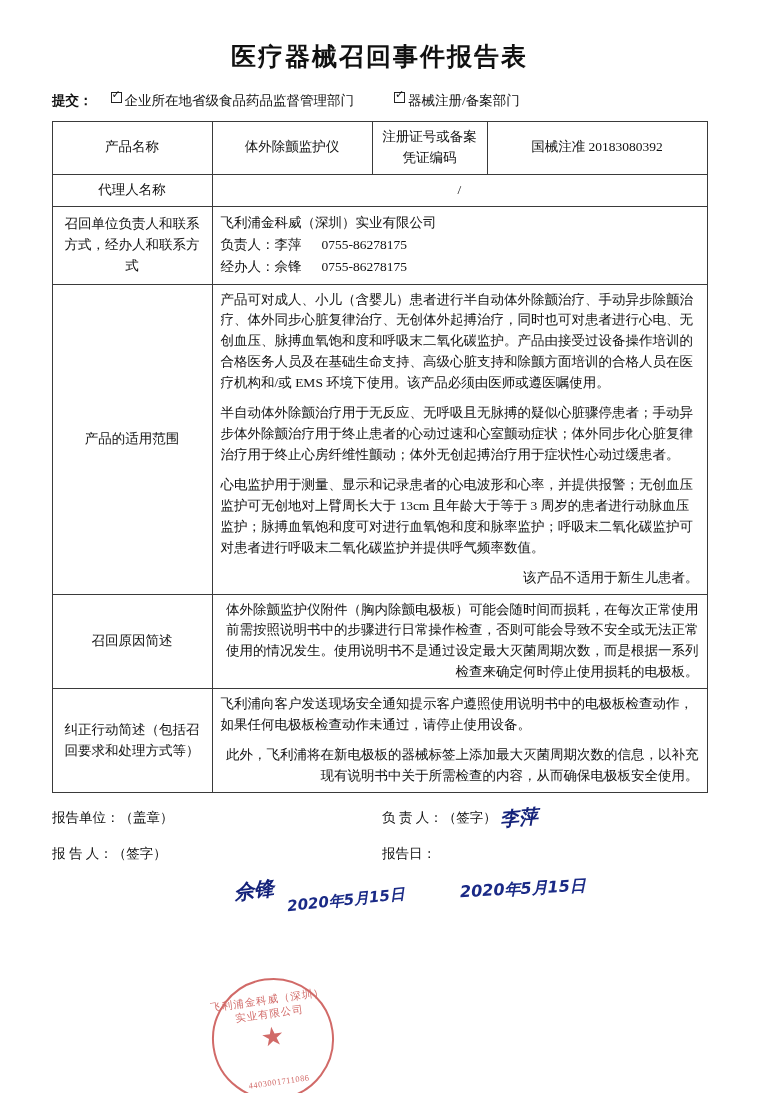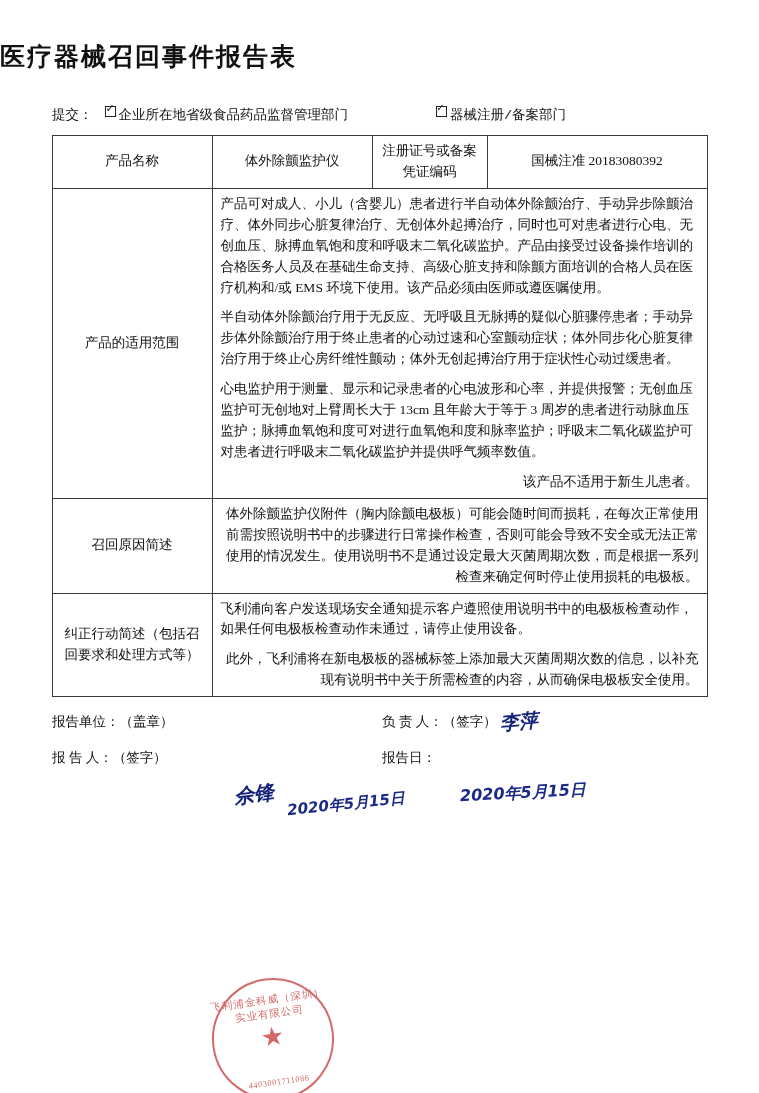--- a/index.html
+++ b/index.html
@@ -16,37 +16,38 @@
     overflow: hidden;
   }
   .page {
     position: relative;
     width: 759px;
     height: 1093px;
     box-sizing: border-box;
     padding: 0;
   }
   .doc-title {
-    text-align: left;
+    text-align: center;
     font-size: 25px;
     font-weight: bold;
     letter-spacing: 2px;
     margin-top: 40px;
-    margin-bottom: 32px;
+    margin-bottom: 18px;
     font-family: "Liberation Serif", "DejaVu Serif", serif;
   }
   .submit-line {
     display: flex;
     align-items: center;
     font-size: 13.5px;
     margin: 0 0 10px 52px;
     height: 20px;
   }
   .submit-label {
-    margin-right: 12px;
+    margin-right: 18px;
+    font-weight: bold;
   }
   .cb {
     display: inline-block;
     width: 11px;
     height: 11px;
     border: 1px solid #222;
     position: relative;
     margin-right: 3px;
     vertical-align: -1px;
     box-sizing: border-box;
@@ -57,22 +58,21 @@
     left: 0px;
     top: -4px;
     font-size: 11px;
     line-height: 11px;
   }
   .opt {
     display: inline-flex;
     white-space: nowrap;
   }
   .opt.second {
-    margin-left: 88px;
-    font-family: Liberation Mono, monospace;
+    margin-left: 40px;
   }
   table.main {
     border-collapse: collapse;
     width: 655px;
     margin: 8px auto;
     table-layout: fixed;
   }
   table.main td {
     border: 1px solid #3a3a3a;
     font-size: 13.5px;
@@ -236,21 +236,37 @@
 
     <tbody>
         <tr>
       <td class="label">产品名称</td>
       <td class="ctr">体外除颤监护仪</td>
       <td class="ctr">注册证号或备案凭证编码</td>
       <td class="ctr">国械注准 20183080392</td>
     </tr>
 
 
-
+    <tr>
+      <td class="label">代理人名称</td>
+      <td class="ctr" colspan="3">/</td>
+    </tr>
+
+    <tr>
+      <td class="label">召回单位负责人和联系方式，经办人和联系方式</td>
+      <td class="body contact-cell" colspan="3">
+        <div>飞利浦金科威（深圳）实业有限公司</div>
+        <div>
+          <span>负责人：</span><span>李萍</span><span class="gap"></span><span>0755-86278175</span>
+        </div>
+        <div>
+          <span>经办人：</span><span>佘锋</span><span class="gap"></span><span>0755-86278175</span>
+        </div>
+      </td>
+    </tr>
 
     <tr>
       <td class="label">产品的适用范围</td>
       <td class="body scope" colspan="3">
         <p>产品可对成人、小儿（含婴儿）患者进行半自动体外除颤治疗、手动异步除颤治疗、体外同步心脏复律治疗、无创体外起搏治疗，同时也可对患者进行心电、无创血压、脉搏血氧饱和度和呼吸末二氧化碳监护。产品由接受过设备操作培训的合格医务人员及在基础生命支持、高级心脏支持和除颤方面培训的合格人员在医疗机构和/或 EMS 环境下使用。该产品必须由医师或遵医嘱使用。</p>
         <p>半自动体外除颤治疗用于无反应、无呼吸且无脉搏的疑似心脏骤停患者；手动异步体外除颤治疗用于终止患者的心动过速和心室颤动症状；体外同步化心脏复律治疗用于终止心房纤维性颤动；体外无创起搏治疗用于症状性心动过缓患者。</p>
         <p>心电监护用于测量、显示和记录患者的心电波形和心率，并提供报警；无创血压监护可无创地对上臂周长大于 13cm 且年龄大于等于 3 周岁的患者进行动脉血压监护；脉搏血氧饱和度可对进行血氧饱和度和脉率监护；呼吸末二氧化碳监护可对患者进行呼吸末二氧化碳监护并提供呼气频率数值。</p>
         <p>该产品不适用于新生儿患者。</p>
       </td>
     </tr>

